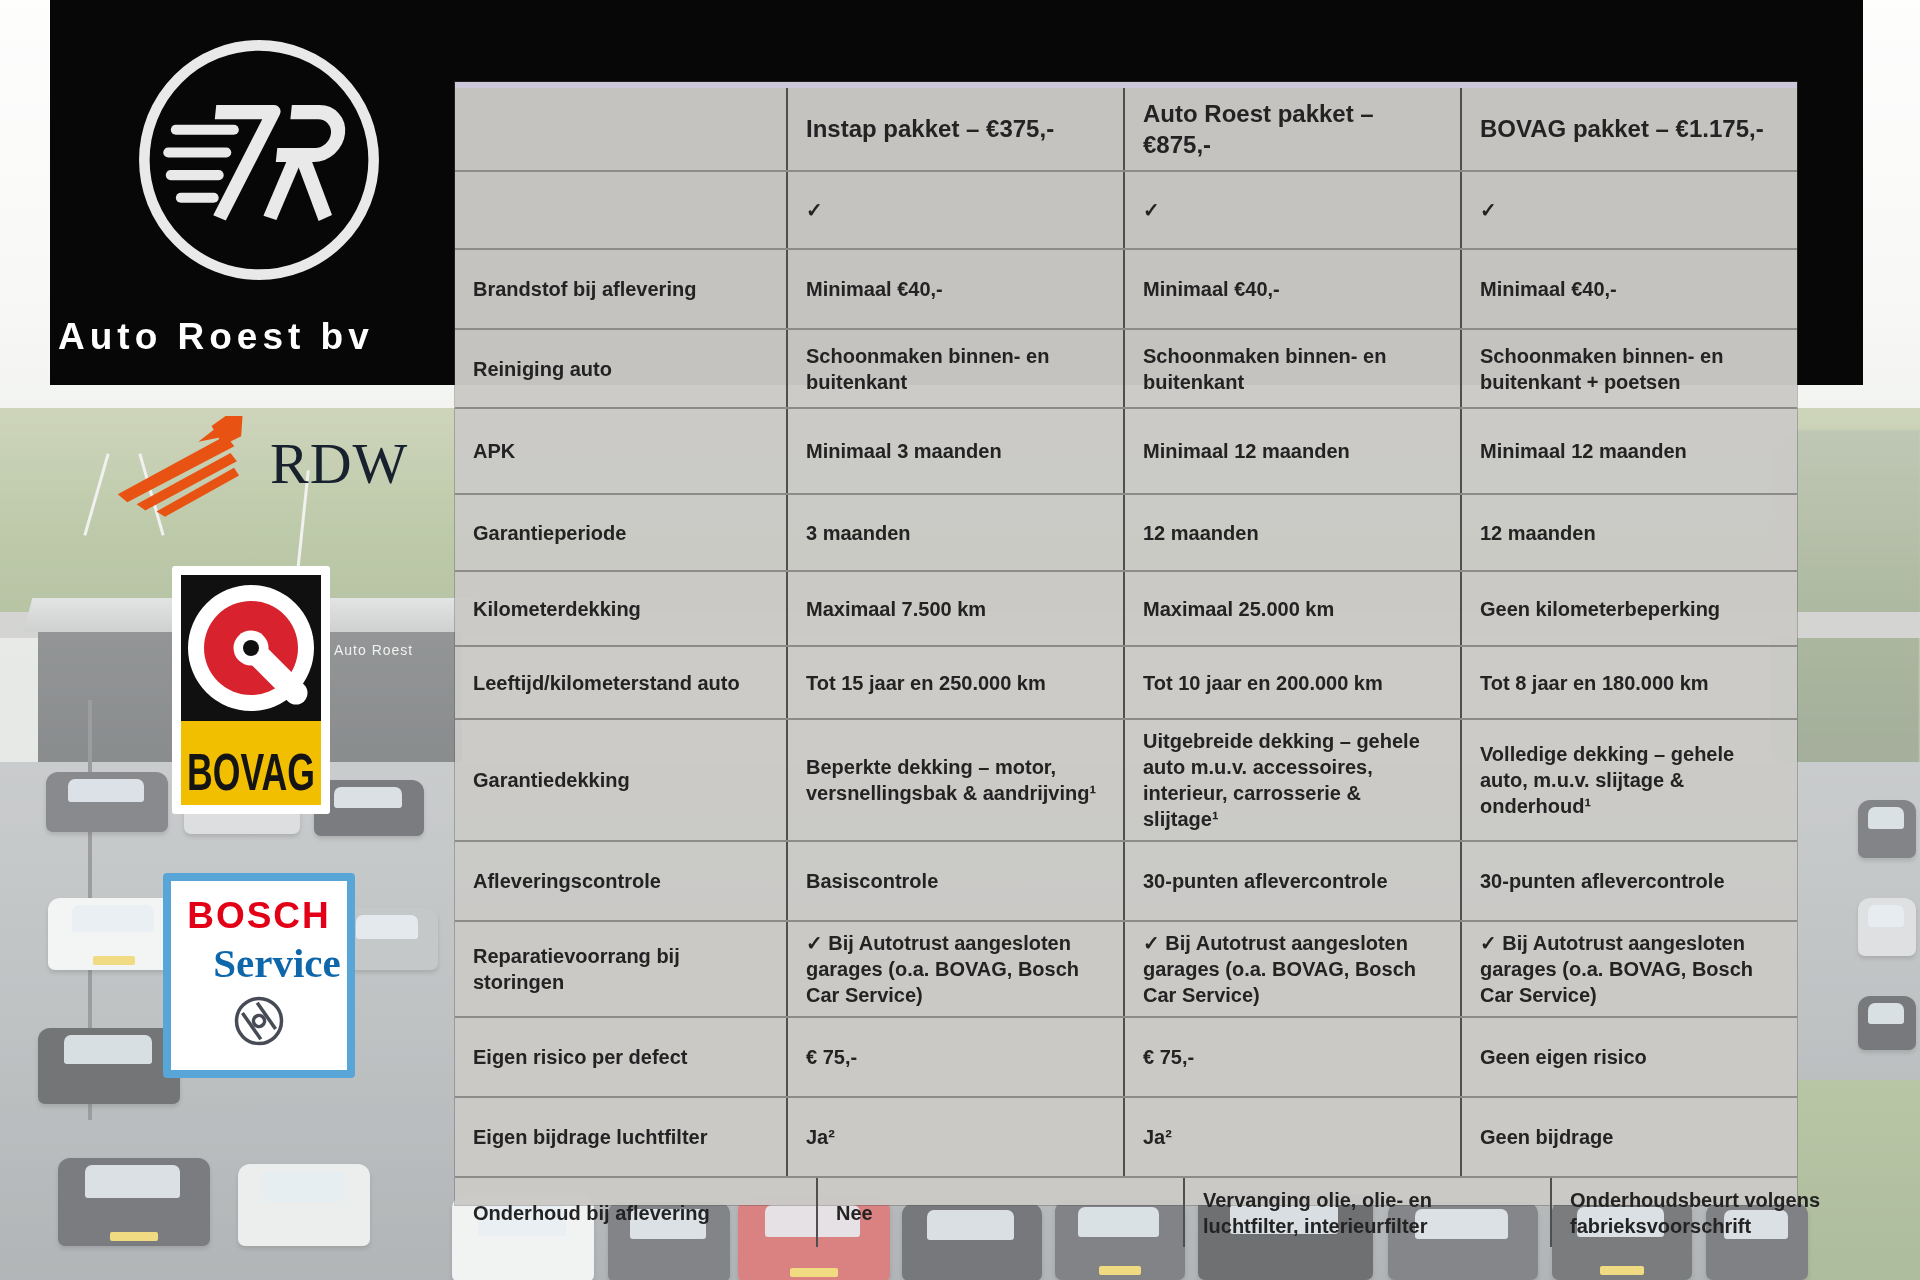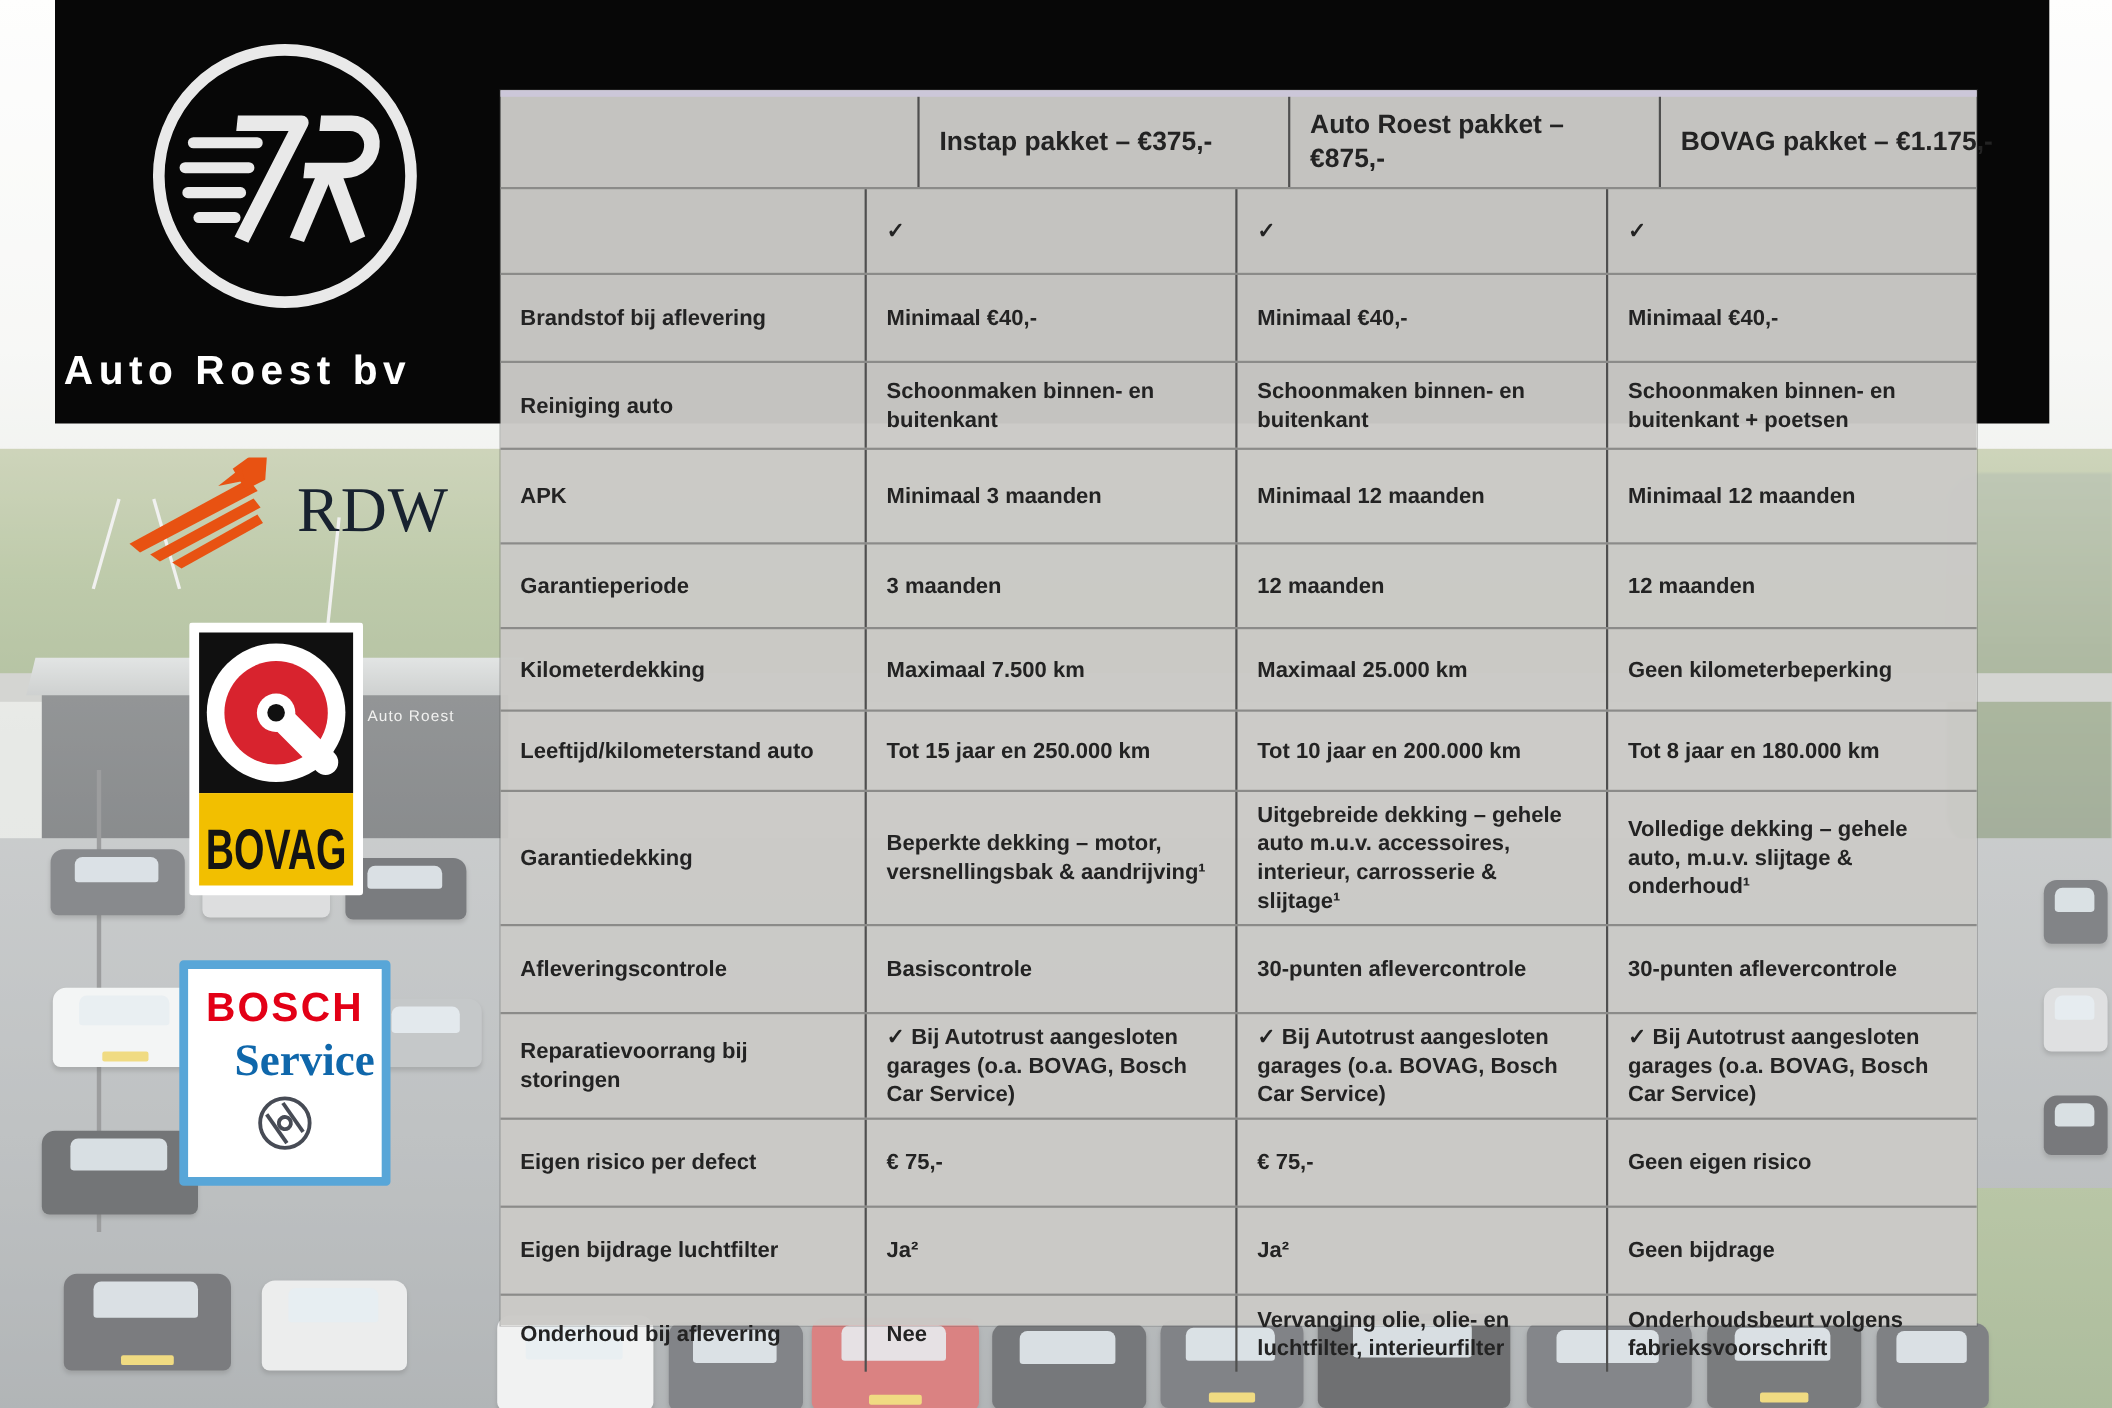--- a/index.html
+++ b/index.html
@@ -212,21 +212,21 @@
       <circle cx="26" cy="26" r="22.5" fill="none" stroke="#474b55" stroke-width="3.5"></circle>
       <g fill="none" stroke="#474b55" stroke-width="3.5" transform="rotate(-35 26 26)">
         <line x1="17" y1="10" x2="17" y2="42"></line>
         <line x1="35" y1="10" x2="35" y2="42"></line>
         <circle cx="26" cy="26" r="5.5"></circle>
       </g>
     </svg>
   </div>
 
   <div class="pkg-table">
-    <div class="t-row t-head" style="min-height:82px;padding-left:48px;">
+    <div class="t-row t-head" style="min-height:82px;">
       <div class="t-cell"></div>
       <div class="t-cell">Instap pakket – €375,-</div>
       <div class="t-cell">Auto Roest pakket – €875,-</div>
       <div class="t-cell">BOVAG pakket – €1.175,-</div>
     </div>
 
   <div class="t-row" style="min-height: 78px;">
         <div class="t-cell"></div>
         <div class="t-cell">✓</div>
         <div class="t-cell">✓</div>
@@ -291,21 +291,21 @@
         <div class="t-cell">€ 75,-</div>
         <div class="t-cell">€ 75,-</div>
         <div class="t-cell">Geen eigen risico</div>
       </div>
       <div class="t-row" style="min-height: 80px;">
         <div class="t-cell">Eigen bijdrage luchtfilter</div>
         <div class="t-cell">Ja²</div>
         <div class="t-cell">Ja²</div>
         <div class="t-cell">Geen bijdrage</div>
       </div>
-      <div class="t-row" style="min-height: 71px;">
+      <div class="t-row" style="min-height: 71px; gap: 30px;">
         <div class="t-cell">Onderhoud bij aflevering</div>
         <div class="t-cell">Nee</div>
         <div class="t-cell">Vervanging olie, olie- en luchtfilter, interieurfilter</div>
         <div class="t-cell">Onderhoudsbeurt volgens fabrieksvoorschrift</div>
       </div>
     </div>
 
 </div>
 
 </body></html>

